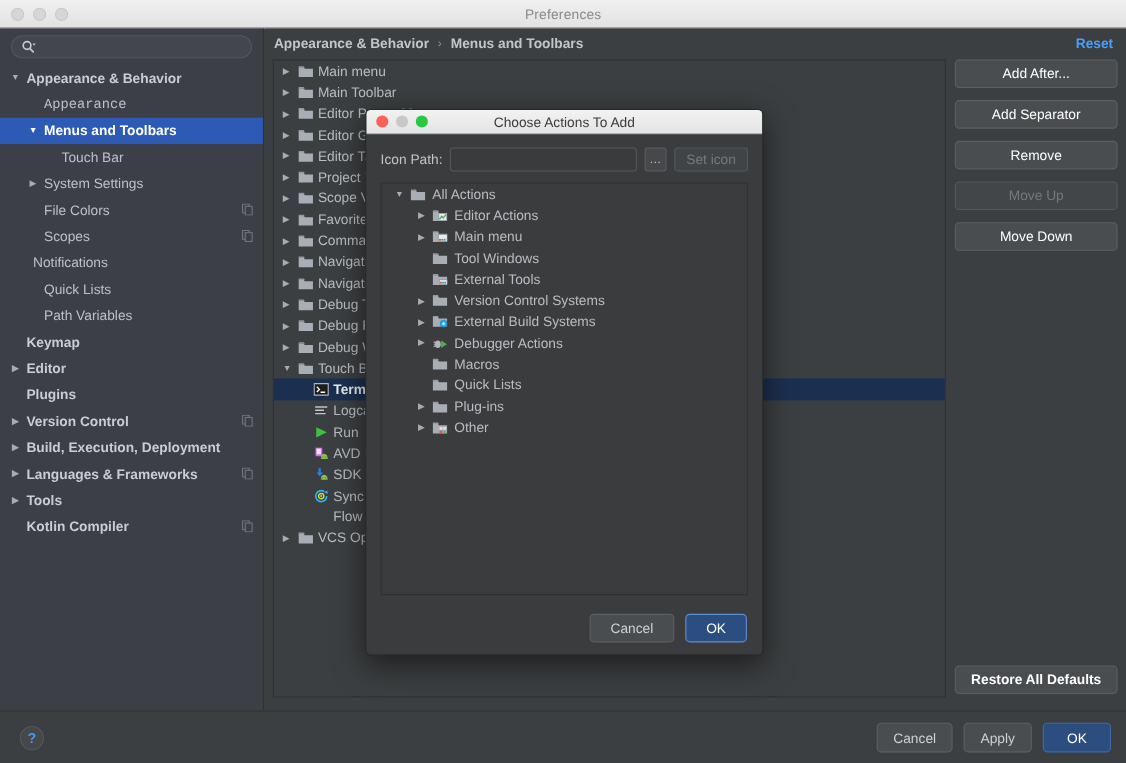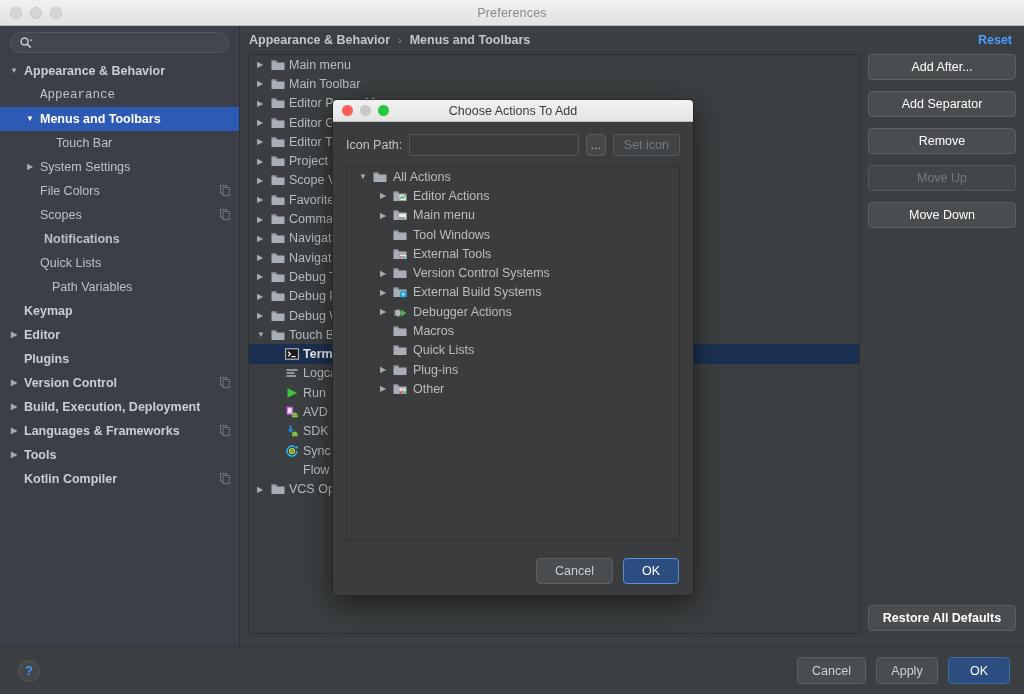--- a/index.html
+++ b/index.html
@@ -260,31 +260,31 @@
             </svg></span>
         </div>
         <div class="srow" style="padding-left: 24px;">
           <span class="arrow"></span>
           <span style="margin-left: 4px;">Scopes</span>
           <span class="copy-ico"><svg width="10" height="11" viewBox="0 0 10 11">
               <rect x="0.5" y="0.5" width="6" height="8" fill="none" stroke="#9aa0a6" stroke-width="1"></rect>
               <rect x="3" y="2.5" width="6.2" height="8" fill="#3c3f47" stroke="#9aa0a6" stroke-width="1"></rect>
             </svg></span>
         </div>
-        <div class="srow" style="padding-left: 28px; font-weight: bold;">
+        <div class="srow" style="padding-left: 14px;">
           <span class="arrow"></span>
           <span style="margin-left: 4px;">Notifications</span>
         </div>
         <div class="srow" style="padding-left: 24px;">
           <span class="arrow"></span>
           <span style="margin-left: 4px;">Quick Lists</span>
         </div>
         <div class="srow" style="padding-left: 24px;">
           <span class="arrow"></span>
-          <span style="margin-left: 16px;">Path Variables</span>
+          <span style="margin-left: 4px;">Path Variables</span>
         </div>
         <div class="srow bold" style="padding-left: 8px;">
           <span class="arrow"></span>
           <span style="margin-left: 4px;">Keymap</span>
         </div>
         <div class="srow bold" style="padding-left: 8px;">
           <span class="arrow">▶</span>
           <span style="margin-left: 4px;">Editor</span>
         </div>
         <div class="srow bold" style="padding-left: 8px;">

